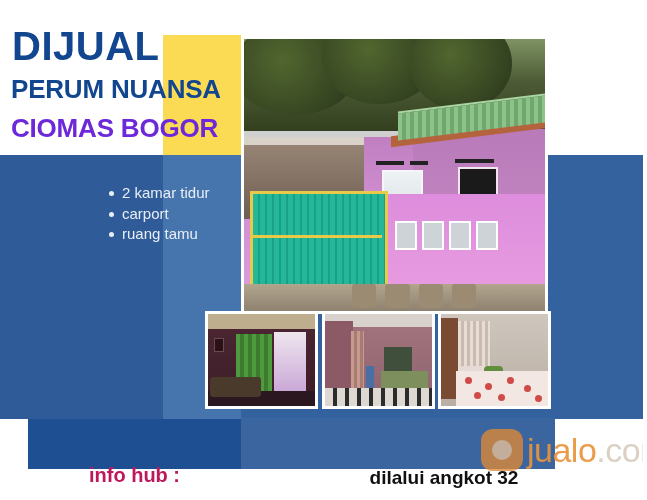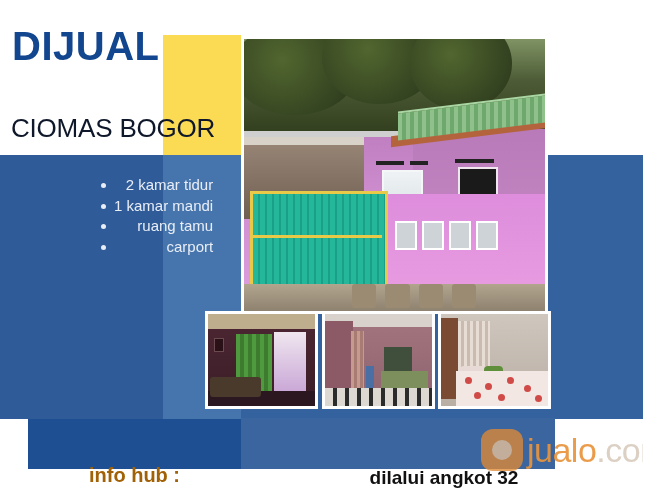--- a/index.html
+++ b/index.html
@@ -14,30 +14,30 @@
   .blue-panel-mid{position:absolute;left:0;top:143px;width:163px;height:264px;background:#2f5c99;}
 
   .bottom-bar-left{position:absolute;left:28px;top:407px;width:213px;height:50px;background:#1d4f92;}
   .bottom-bar-right{position:absolute;left:241px;top:406px;width:314px;height:51px;background:#3a659f;}
 
   
   .h-dijual{position:absolute;left:12px;top:14px;font-size:40px;font-weight:bold;
             letter-spacing:0.5px;color:#12468f;line-height:1;}
   .h-line2{position:absolute;left:11px;top:64px;font-size:26px;font-weight:bold;
            color:#12468f;line-height:1;letter-spacing:-0.2px;white-space:nowrap;}
-  .h-line3{position:absolute;left:11px;top:103px;font-size:26px;font-weight:normal;
-           color:#0f172a;line-height:1;letter-spacing:-0.2px;white-space:nowrap;text-align:right;}
+  .h-line3{position:absolute;left:11px;top:103px;font-size:26px;font-weight:bold;
+           color:#6d28d9;line-height:1;letter-spacing:-0.2px;white-space:nowrap;text-align:right;}
 
   
   .pill{position:absolute;left:227px;top:64px;height:32px;padding:0 16px;
         background:#1d4f92;border-radius:17px;color:#ffffff;font-size:21px;
         font-weight:bold;line-height:32px;white-space:nowrap;letter-spacing:0.3px;z-index:40;}
 
   
-  .features{position:absolute;left:95px;top:159px;margin:4px;padding:0;list-style:none;z-index:20;text-align:right;}
+  .features{position:absolute;left:95px;top:159px;margin:12px;padding:0;list-style:none;z-index:20;}
   .features li{position:relative;color:#e9eef6;font-size:15px;line-height:20.5px;
                padding-left:15px;white-space:nowrap;}
   .features li:before{content:"";position:absolute;left:2px;top:8px;width:5px;height:5px;
                       border-radius:50%;background:#e9eef6;}
 
   
   .photo{position:absolute;overflow:hidden;background:#cfcfcf;}
   .photo-main{left:241px;top:24px;width:307px;height:278px;border:3px solid #ffffff;
               box-sizing:border-box;z-index:15;}
   .thumb{border:3px solid #ffffff;box-sizing:border-box;z-index:25;}
@@ -114,21 +114,21 @@
           background:#f2e7e2;}
   .t3-dot{position:absolute;width:7px;height:7px;border-radius:50%;background:#d04a47;}
   .t3-pillow{position:absolute;left:18%;top:56%;width:26%;height:10%;background:#e7d9d6;border-radius:4px;}
   .t3-green{position:absolute;left:40%;top:56%;width:18%;height:10%;background:#5f8f3a;border-radius:4px;}
 
   
   .bar-text{position:absolute;left:268px;top:421px;color:#eef2f8;font-size:14px;
             font-weight:bold;letter-spacing:0.2px;z-index:30;white-space:nowrap;}
 
   .info-hub{position:absolute;left:28px;top:452px;width:213px;text-align:center;
-            color:#a16207;font-size:20px;font-weight:bold;}
+            color:#be185d;font-size:20px;font-weight:bold;}
   .phone{position:absolute;left:16px;top:476px;width:236px;text-align:center;
          color:#111;font-size:20px;font-weight:bold;letter-spacing:0.3px;}
   .line-angkot{position:absolute;left:241px;top:455px;width:406px;text-align:center;
                color:#111;font-size:19px;font-weight:bold;}
   .line-taman{position:absolute;left:241px;top:477px;width:406px;text-align:center;
               color:#111;font-size:19px;font-weight:bold;}
 
   
   .wm{position:absolute;left:455px;top:416px;height:44px;z-index:45;
       display:flex;align-items:center;opacity:.92;padding-left:26px;}
@@ -144,20 +144,21 @@
 <body>
 
 <div id="stage">
 
   <div class="yellow-block"></div>
   <div class="blue-panel"></div>
   <div class="blue-panel-mid"></div>
   <div class="blue-panel-light"></div>
 
   <div class="h-dijual">DIJUAL</div>
+  <div class="h-line2">PERUM NUANSA</div>
   <div class="h-line3">CIOMAS BOGOR</div>
 
   <div class="photo photo-main">
     <div class="mp">
       <div class="mp-sky"></div>
       <div class="mp-tree a"></div>
       <div class="mp-tree b"></div>
       <div class="mp-tree c"></div>
       <div class="mp-wall"></div>
       <div class="mp-wallR"></div>
@@ -181,23 +182,22 @@
       <div class="mp-rock" style="left:36%;"></div>
       <div class="mp-rock" style="left:47%;"></div>
       <div class="mp-rock" style="left:58%;"></div>
       <div class="mp-rock" style="left:69%;"></div>
     </div>
   </div>
 
 
   <ul class="features">
     <li>2 kamar tidur</li>
-    <li>1 kamar mandi</li>
+    <li>carport</li>
     <li>ruang tamu</li>
-    <li>carport</li>
   </ul>
 
   <div class="photo thumb thumb1">
     <div class="t1-wall"></div>
     <div class="t1-ceil"></div>
     <div class="t1-curtain"></div>
     <div class="t1-door"></div>
     <div class="t1-frame"></div>
     <div class="t1-floor"></div>
     <div class="t1-sofa"></div>

